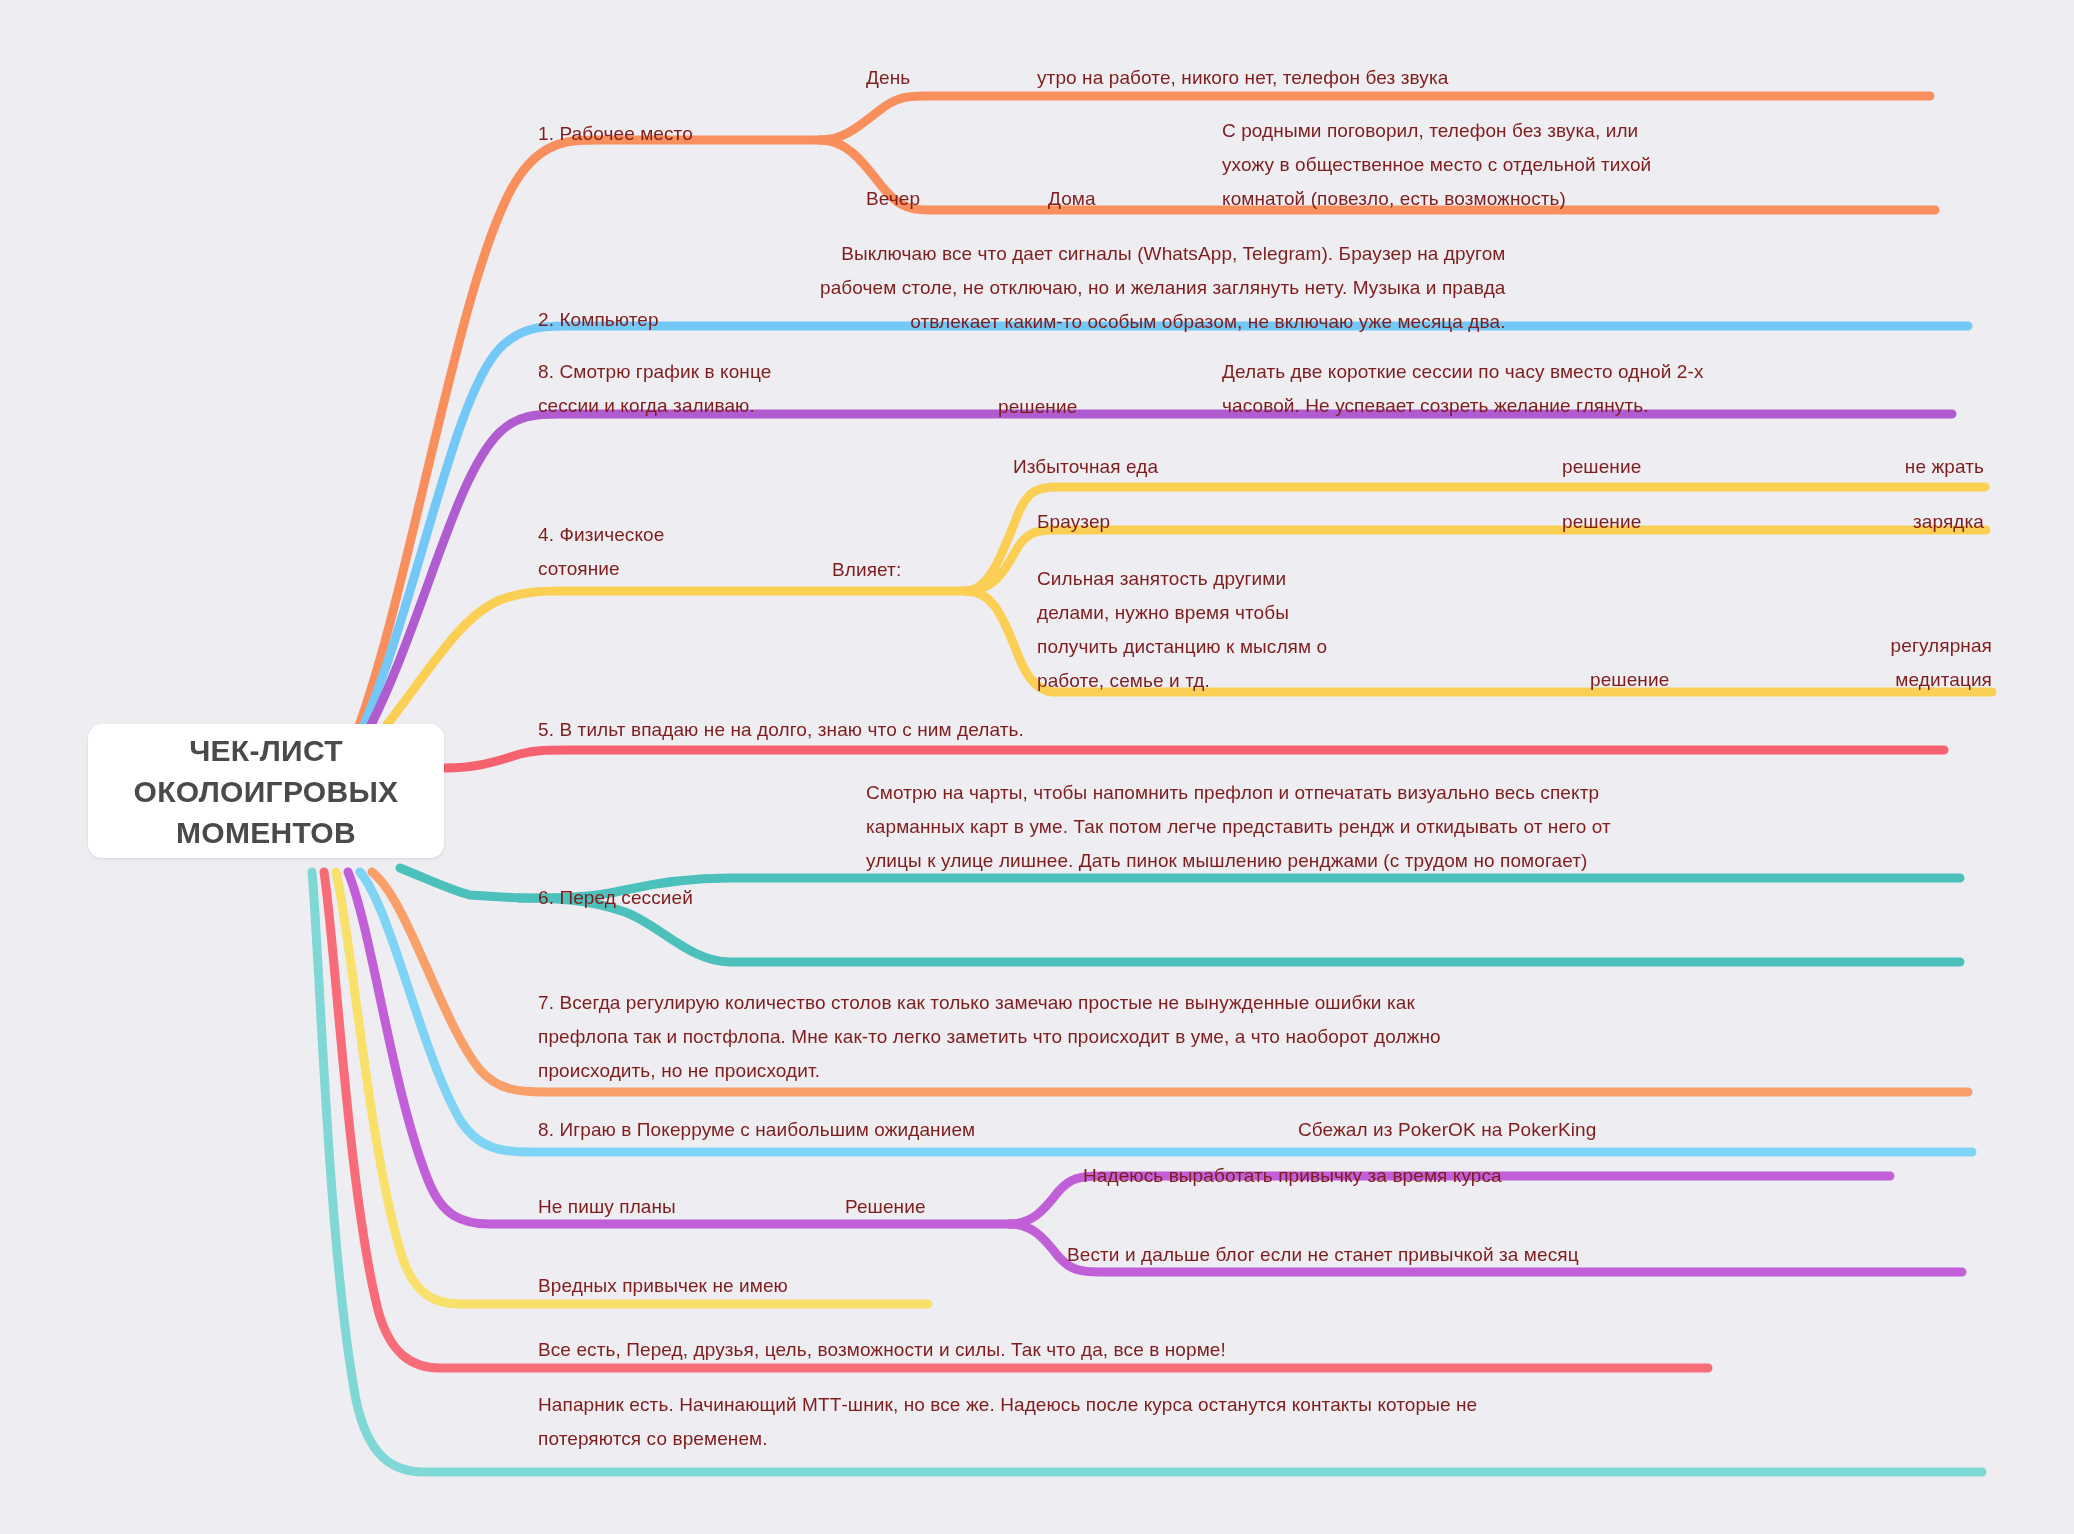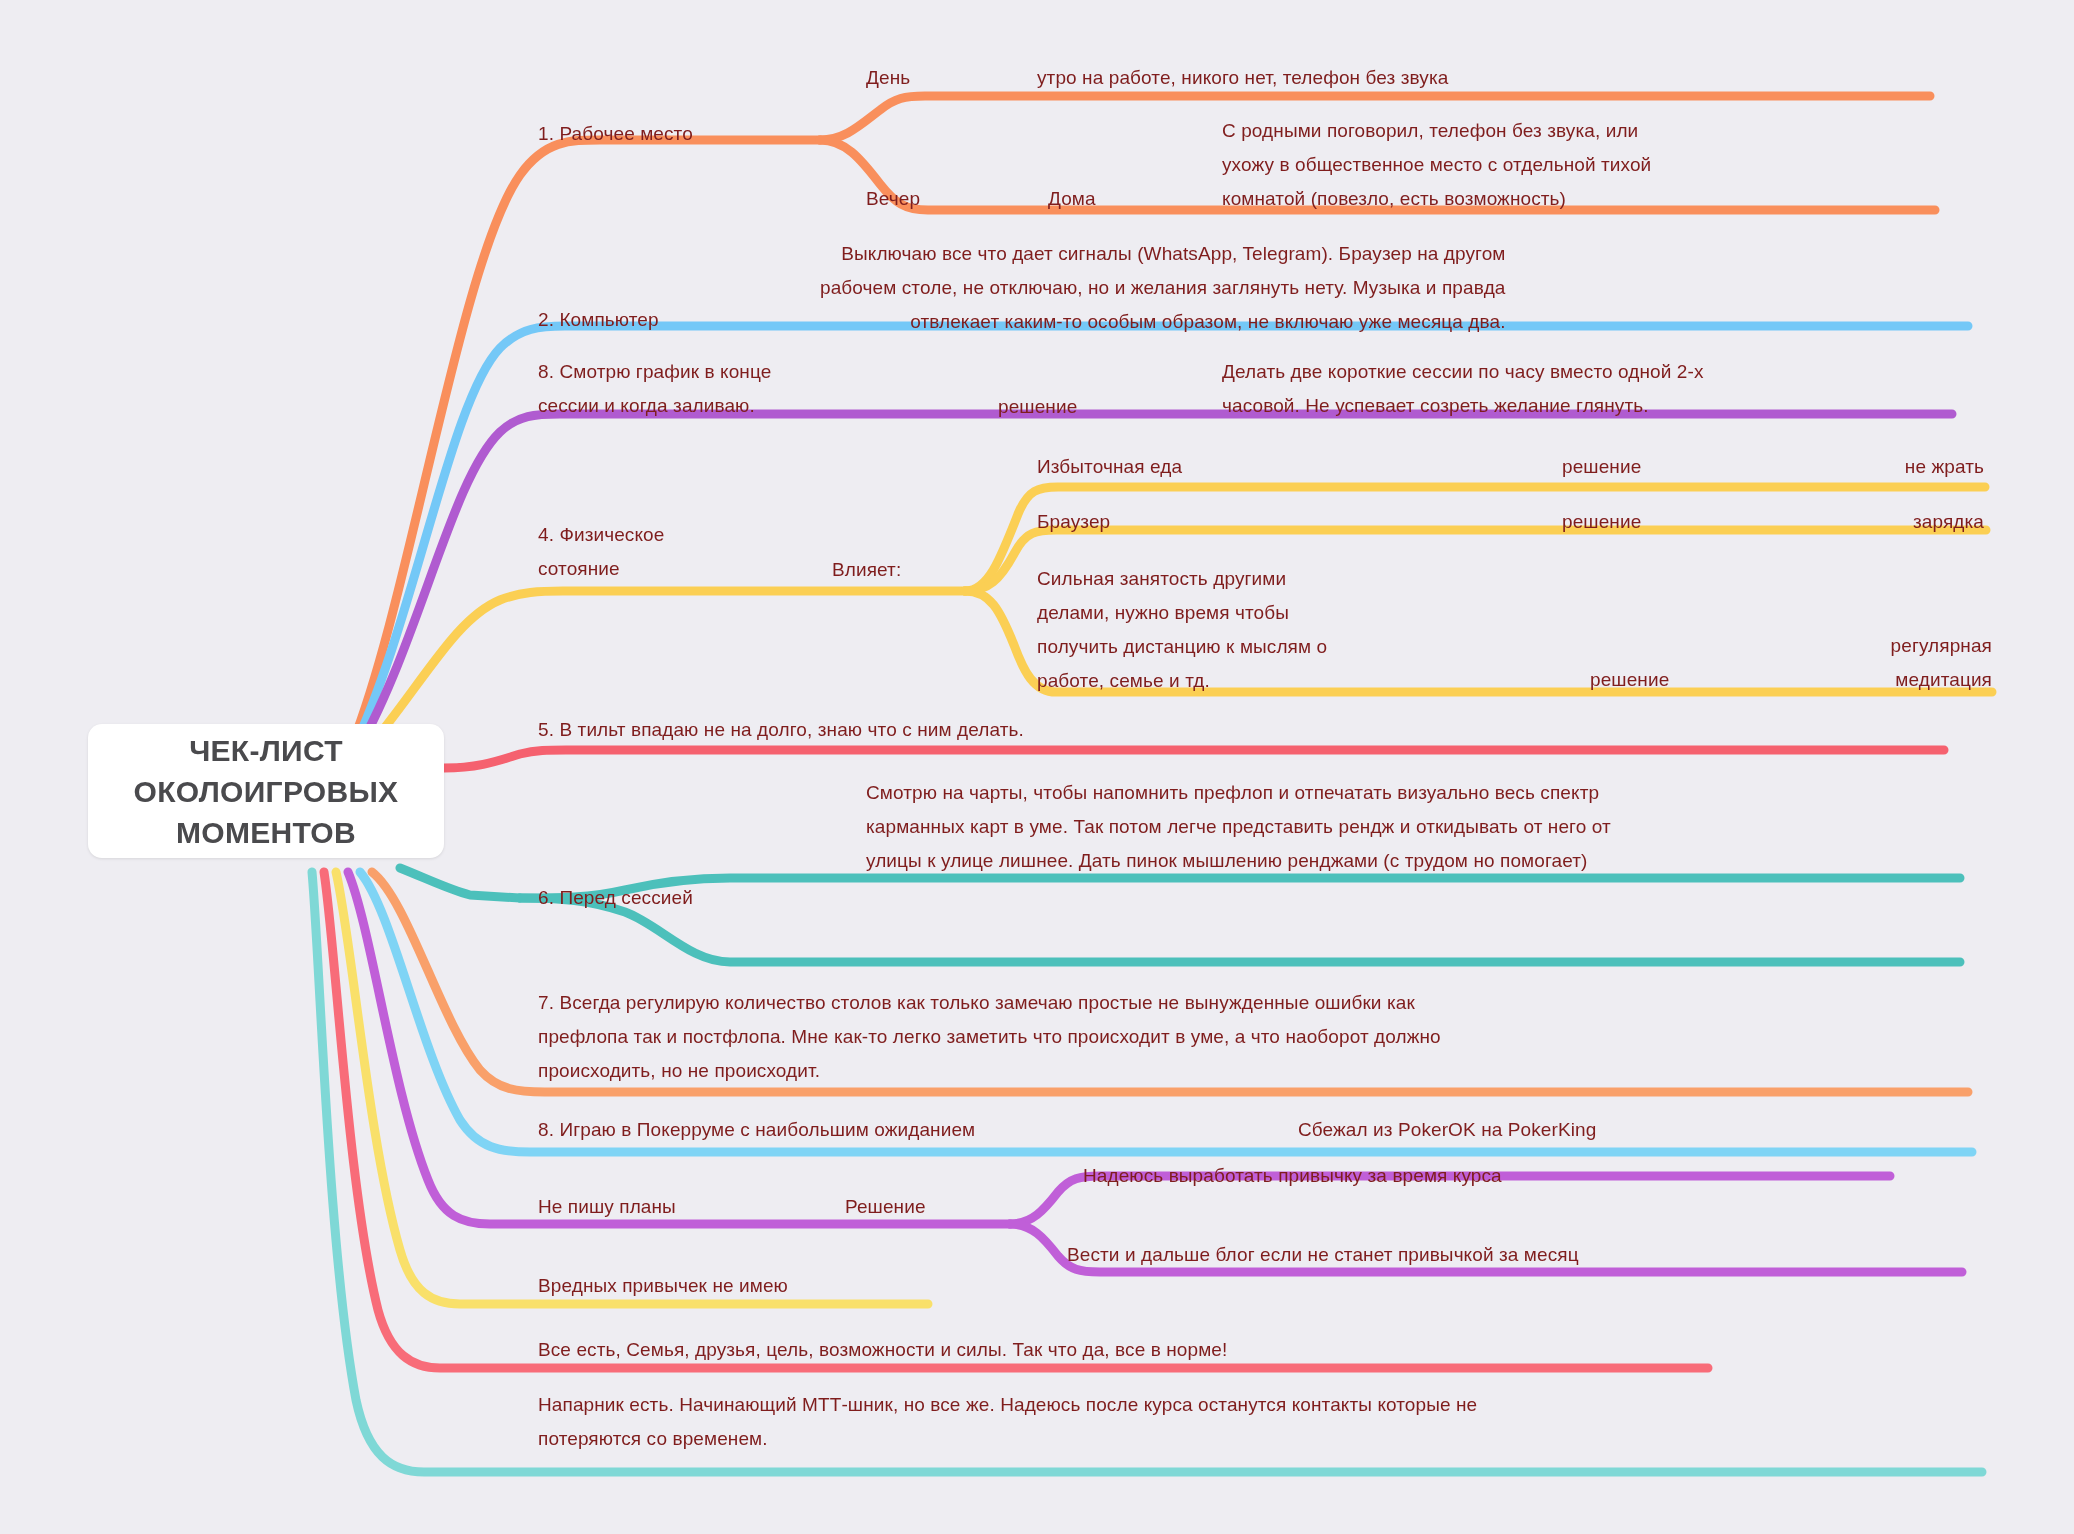--- a/index.html
+++ b/index.html
@@ -109,21 +109,21 @@
   <div class="lbl" style="left:538px;top:355px;">8. Смотрю график в конце
 сессии и когда заливаю.</div>
   <div class="lbl" style="left:998px;top:390px;">решение</div>
   <div class="lbl" style="left:1222px;top:355px;">Делать две короткие сессии по часу вместо одной 2-х
 часовой. Не успевает созреть желание глянуть.</div>
 
   <div class="lbl" style="left:538px;top:518px;">4. Физическое
 сотояние</div>
   <div class="lbl" style="left:832px;top:553px;">Влияет:</div>
 
-  <div class="lbl" style="left:1037px;top:450px;">Избыточная еда</div>
+  <div class="lbl" style="left:1013px;top:450px;">Избыточная еда</div>
   <div class="lbl" style="left:1562px;top:450px;">решение</div>
   <div class="lbl r" style="left:1790px;top:450px;width:194px;">не жрать</div>
 
   <div class="lbl" style="left:1037px;top:505px;">Браузер</div>
   <div class="lbl" style="left:1562px;top:505px;">решение</div>
   <div class="lbl r" style="left:1790px;top:505px;width:194px;">зарядка</div>
 
   <div class="lbl" style="left:1037px;top:562px;">Сильная занятость другими
 делами, нужно время чтобы
 получить дистанцию к мыслям о
@@ -146,18 +146,18 @@
   <div class="lbl" style="left:538px;top:1113px;">8. Играю в Покерруме с наибольшим ожиданием</div>
   <div class="lbl" style="left:1298px;top:1113px;">Сбежал из PokerOK на PokerKing</div>
 
   <div class="lbl" style="left:538px;top:1190px;">Не пишу планы</div>
   <div class="lbl" style="left:845px;top:1190px;">Решение</div>
   <div class="lbl" style="left:1067px;top:1159px;margin-left:16px;">Надеюсь выработать привычку за время курса</div>
   <div class="lbl" style="left:1067px;top:1238px;">Вести и дальше блог если не станет привычкой за месяц</div>
 
   <div class="lbl" style="left:538px;top:1269px;">Вредных привычек не имею</div>
 
-  <div class="lbl" style="left:538px;top:1333px;">Все есть, Семья, друзья, цель, возможности и силы. Так что да, все в норме!</div>
+  <div class="lbl" style="left:538px;top:1333px;">Все есть, Перед, друзья, цель, возможности и силы. Так что да, все в норме!</div>
 
   <div class="lbl" style="left:538px;top:1388px;">Напарник есть. Начинающий МТТ-шник, но все же. Надеюсь после курса останутся контакты которые не
 потеряются со временем.</div>
 
 </div>
 
 </body></html>

